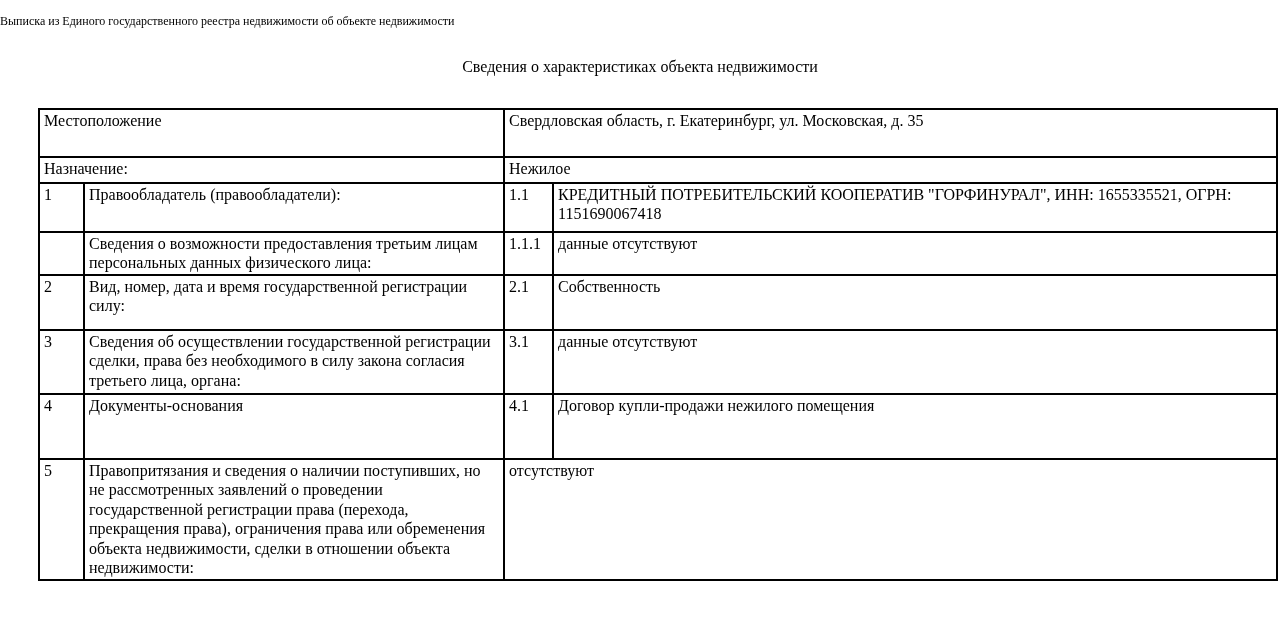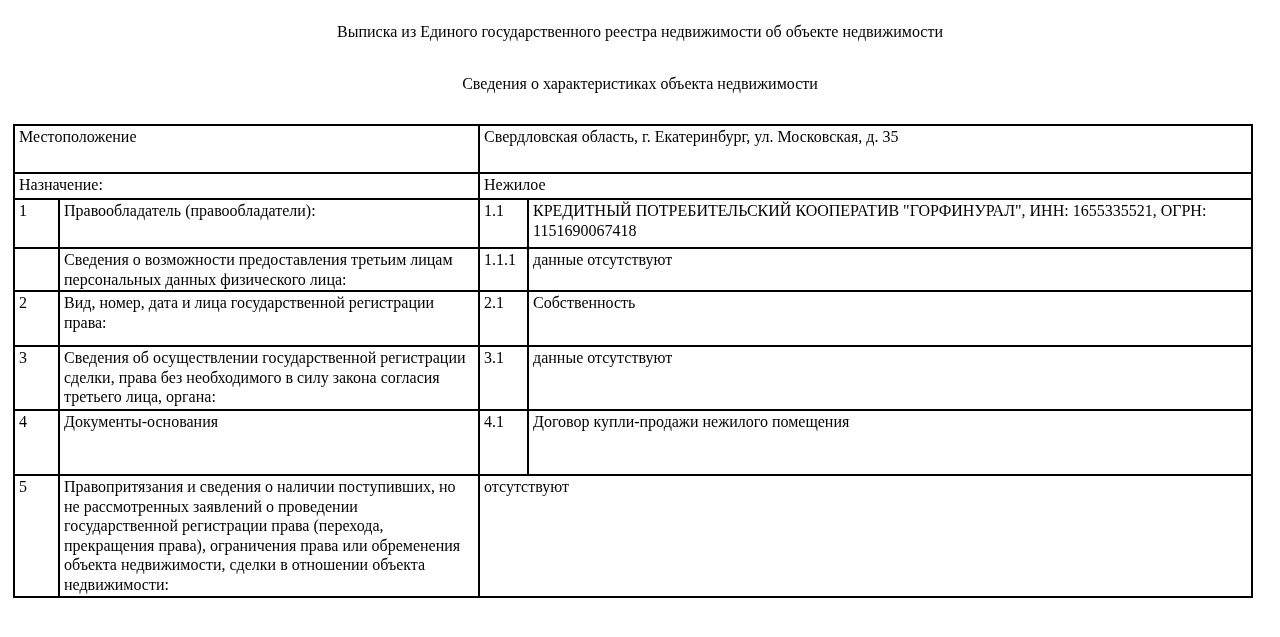--- a/index.html
+++ b/index.html
@@ -11,40 +11,39 @@
     font-size: 16px;
   }
   .page {
     position: relative;
     width: 1280px;
     height: 637px;
     background: #ffffff;
     overflow: hidden;
   }
   .doc-title {
-    text-align: center;
-    margin: 8px;
+    margin: 0;
     padding-top: 14px;
-    font-size: 16px;
+    font-size: 12px;
     font-weight: normal;
     line-height: 1.2;
   }
   .doc-subtitle {
     text-align: center;
     margin: 4px;
     padding-top: 25px;
     font-size: 16px;
     font-weight: normal;
     line-height: 1.2;
   }
   table.egrn {
     border-collapse: collapse;
     table-layout: fixed;
     width: 1238px;
-    margin: 31px 0 0 13px;
+    margin: 31px 0 0 38px;
   }
   table.egrn col.c-num  { width: 45px; }
   table.egrn col.c-label{ width: 420px; }
   table.egrn col.c-sub  { width: 49px; }
   table.egrn col.c-val  { width: 724px; }
   table.egrn td {
     border: 2px solid #000000;
     vertical-align: top;
     padding: 1px 4px 1px 4px;
     line-height: 1.22;
@@ -98,21 +97,21 @@
 
     <tr class="h-r111">
       <td></td>
       <td>Сведения о возможности предоставления третьим лицам персональных данных физического лица:</td>
       <td>1.1.1</td>
       <td>данные отсутствуют</td>
     </tr>
 
     <tr class="h-r2">
       <td>2</td>
-      <td>Вид, номер, дата и лица государственной регистрации права:</td>
+      <td>Вид, номер, дата и время государственной регистрации силу:</td>
       <td>2.1</td>
       <td>Собственность</td>
     </tr>
 
     <tr class="h-r3">
       <td>3</td>
       <td>Сведения об осуществлении государственной регистрации сделки, права без необходимого в силу закона согласия третьего лица, органа:</td>
       <td>3.1</td>
       <td>данные отсутствуют</td>
     </tr>

